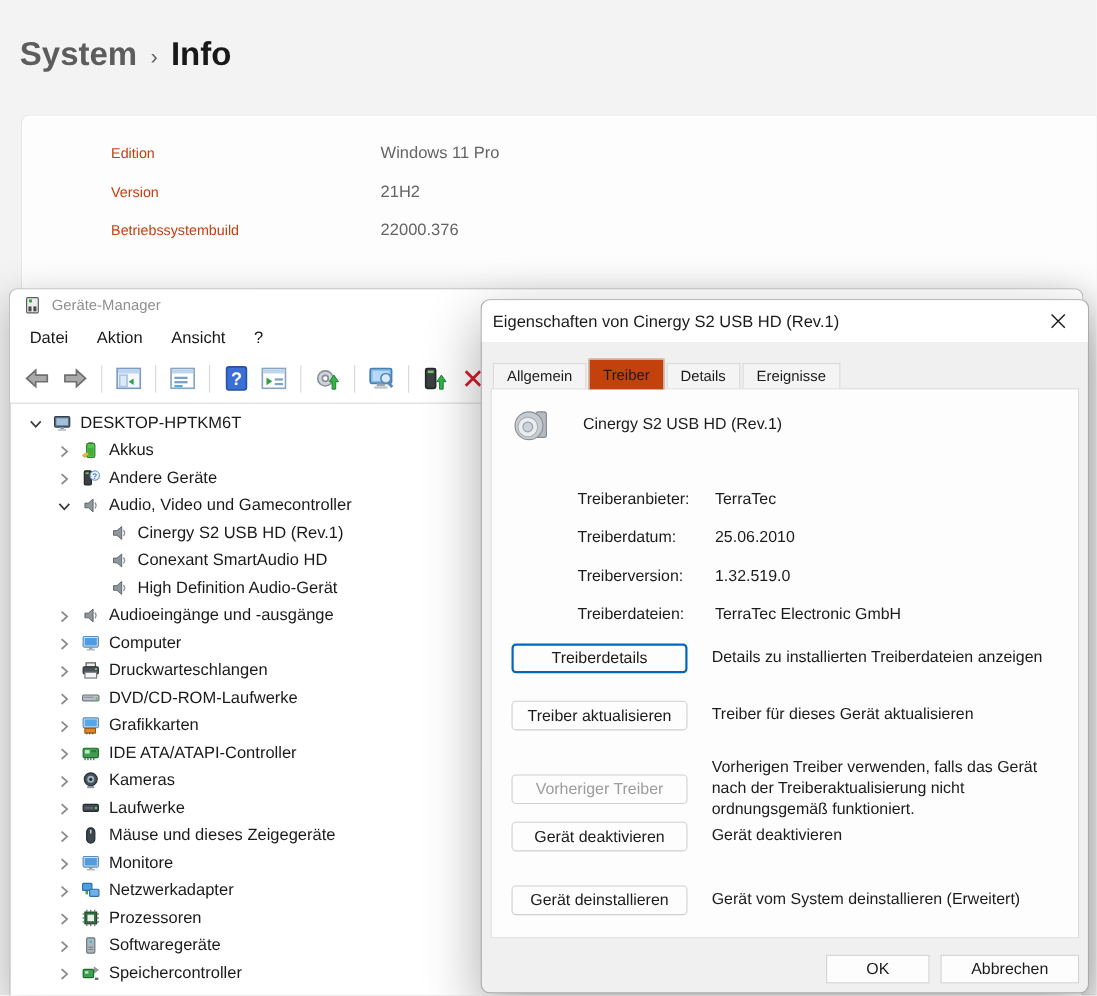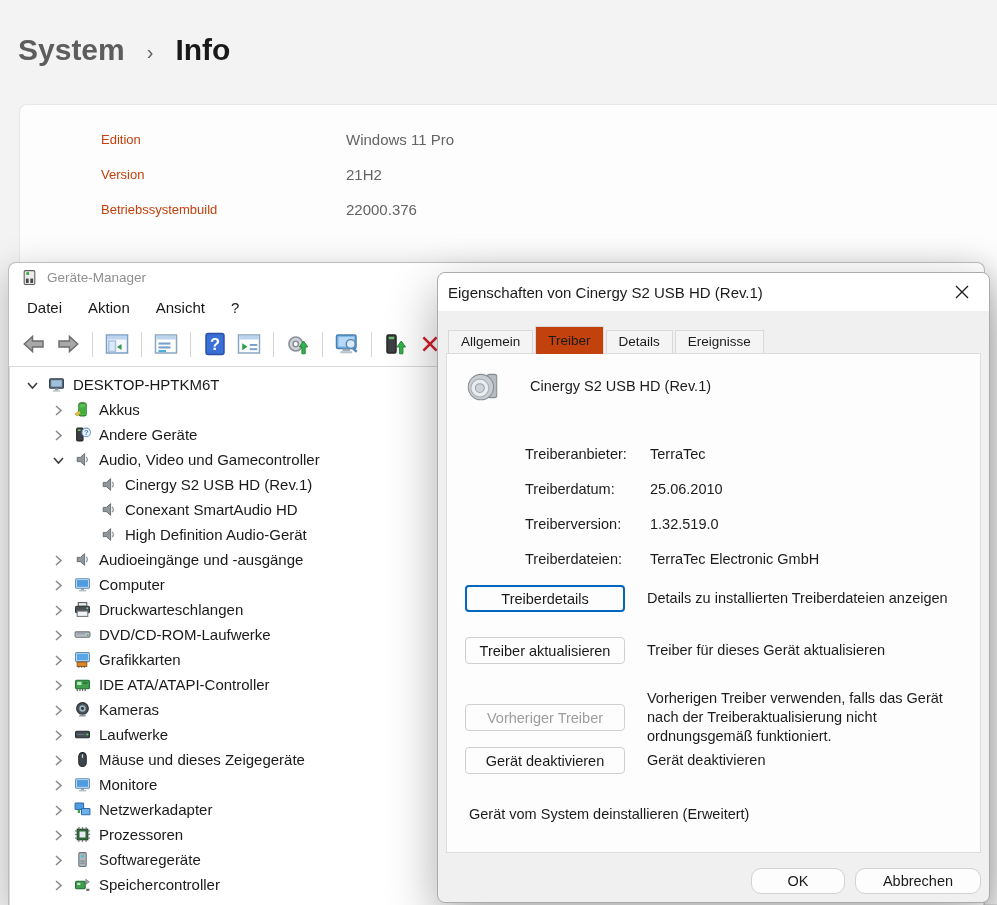--- a/index.html
+++ b/index.html
@@ -6,21 +6,21 @@
   html,body { width: 997px; height: 905px; overflow: hidden; }
   body {
     position: relative;
     background: #f3f3f3;
     font-family: "Liberation Sans", sans-serif;
     color: #1b1b1b;
   }
   
   .settings-heading {
     position: absolute; left: 18px; top: 33px;
-    display: flex; align-items: center; gap: 22px;
+    display: flex; align-items: center; gap: 12px;
     font-size: 30px; font-weight: 600;
   }
   .settings-heading .parent { color: #5d5d5d; }
   .settings-heading .chev { color: #5d5d5d; font-size: 20px; font-weight: 400; margin-top: 4px; }
   .settings-heading .current { color: #191919; }
   .settings-card {
     position: absolute; left: 19px; top: 104px; width: 978px; height: 801px;
     background: #fdfdfd; border: 1px solid #e7e7e7; border-right: none;
     border-radius: 8px 0 0 0;
   }
@@ -100,21 +100,21 @@
     width: 160px; height: 27px; flex: none; margin-left: 18px;
     background: #fdfdfd; border: 1px solid #d0d0d0; border-radius: 4px;
     font-size: 14.5px; color: #1b1b1b; font-family: inherit;
     display: flex; align-items: center; justify-content: center;
   }
   .win-btn.focused { border: 2px solid #0067c0; }
   .win-btn.disabled { color: #9d9d9d; }
   .action-desc { margin-left: 22px; width: 322px; font-size: 14.5px; color: #1c1c1c; line-height: 19px; }
   .btn-ok, .btn-cancel {
     position: absolute; height: 26px;
-    background: #fdfdfd; border: 1px solid #d2d2d2; border-radius: 10px;
+    background: #fdfdfd; border: 1px solid #d2d2d2; border-radius: 0;
     font-size: 14.5px; color: #1b1b1b; font-family: inherit;
     display: flex; align-items: center; justify-content: center;
   }
   .btn-ok { left: 313px; top: 595px; width: 94px; }
   .btn-cancel { left: 417px; top: 595px; width: 126px; }
 </style>
 </head>
 <body>
 
 <div class="settings-heading">
@@ -547,19 +547,20 @@
         </div>
         <div class="action-row">
           <button class="win-btn disabled" disabled="">Vorheriger Treiber</button>
           <span class="action-desc">Vorherigen Treiber verwenden, falls das Gerät nach der Treiberaktualisierung nicht ordnungsgemäß funktioniert.</span>
         </div>
         <div class="action-row">
           <button class="win-btn">Gerät deaktivieren</button>
           <span class="action-desc">Gerät deaktivieren</span>
         </div>
         <div class="action-row">
+          <button class="win-btn">Gerät deinstallieren</button>
           <span class="action-desc">Gerät vom System deinstallieren (Erweitert)</span>
         </div>
       </div>
   </div>
   <button class="btn-ok">OK</button>
   <button class="btn-cancel">Abbrechen</button>
 </div>
 
 </body></html>

